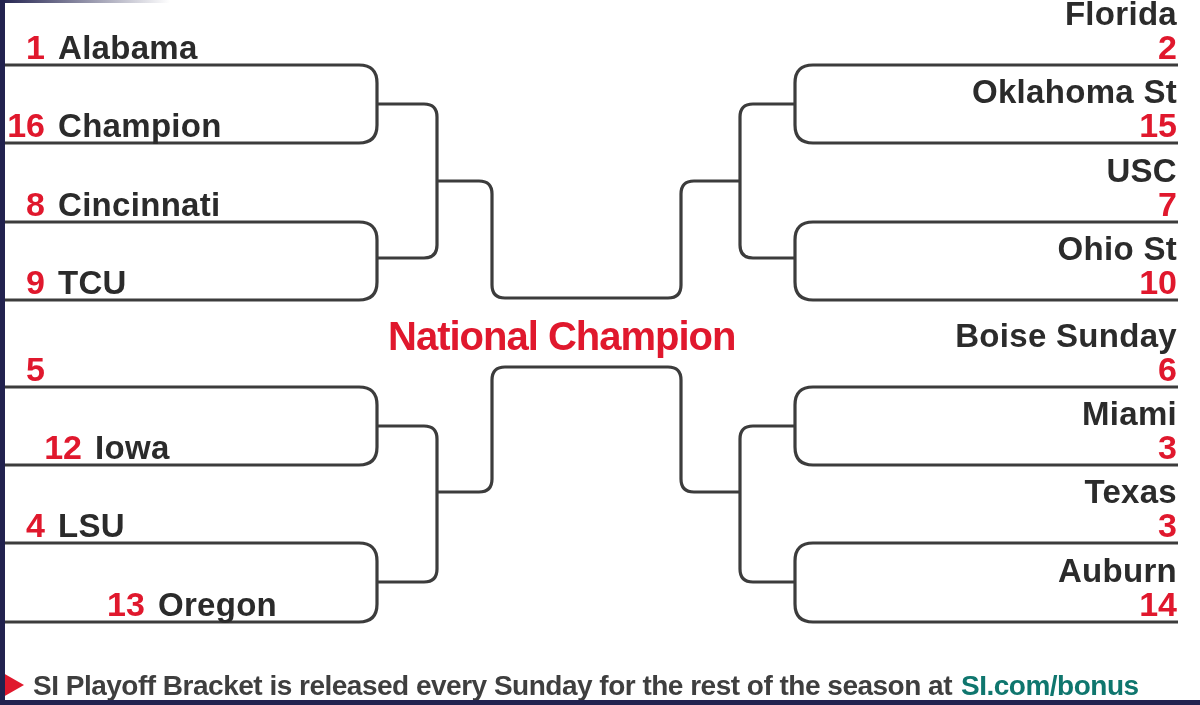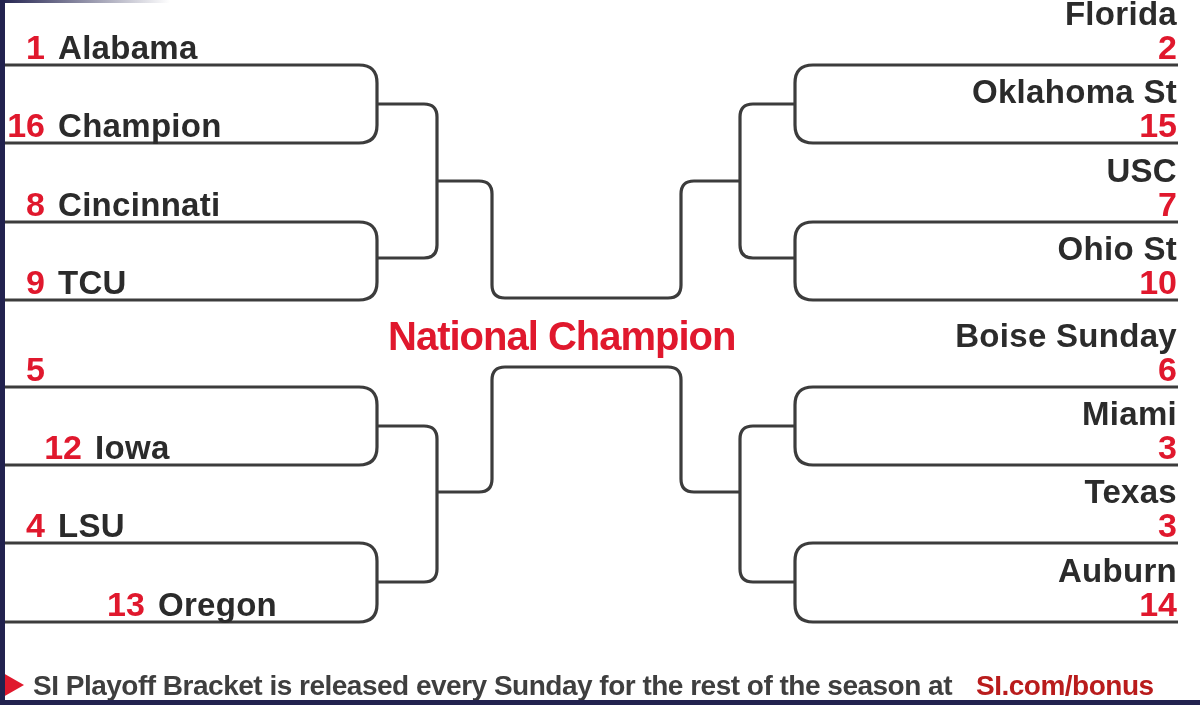--- a/index.html
+++ b/index.html
@@ -31,21 +31,21 @@
     position:absolute;top:314px;left:388px;width:400px;height:44px;
     font-size:40px;font-weight:bold;letter-spacing:-1px;
     line-height:44px;color:#e0182d;white-space:nowrap;
   }
   
   .footer{position:absolute;left:0;right:0;bottom:5px;height:34px;display:flex;align-items:flex-end;}
   .tri{width:0;height:0;border-left:21px solid #e0182d;border-top:12px solid transparent;
     border-bottom:12px solid transparent;margin:0 9px 3px 3px;}
   .footer-text{font-size:28px;font-weight:bold;letter-spacing:-0.5px;line-height:1;
     color:#3f3f3f;white-space:nowrap;}
-  .footer-link{color:#b91c1c;margin-left:24px;}
+  .footer-link{color:#0f766e;margin-left:9px;}
 </style>
 </head>
 <body>
 
 <div class="stage">
 
   <svg class="lines" width="1200" height="705" viewBox="0 0 1200 705">
 
     <path d="M 0 65 H 359 Q 377 65 377 83 V 125 Q 377 143 359 143 H 0"></path>
     <path d="M 0 222 H 359 Q 377 222 377 240 V 282 Q 377 300 359 300 H 0"></path>

